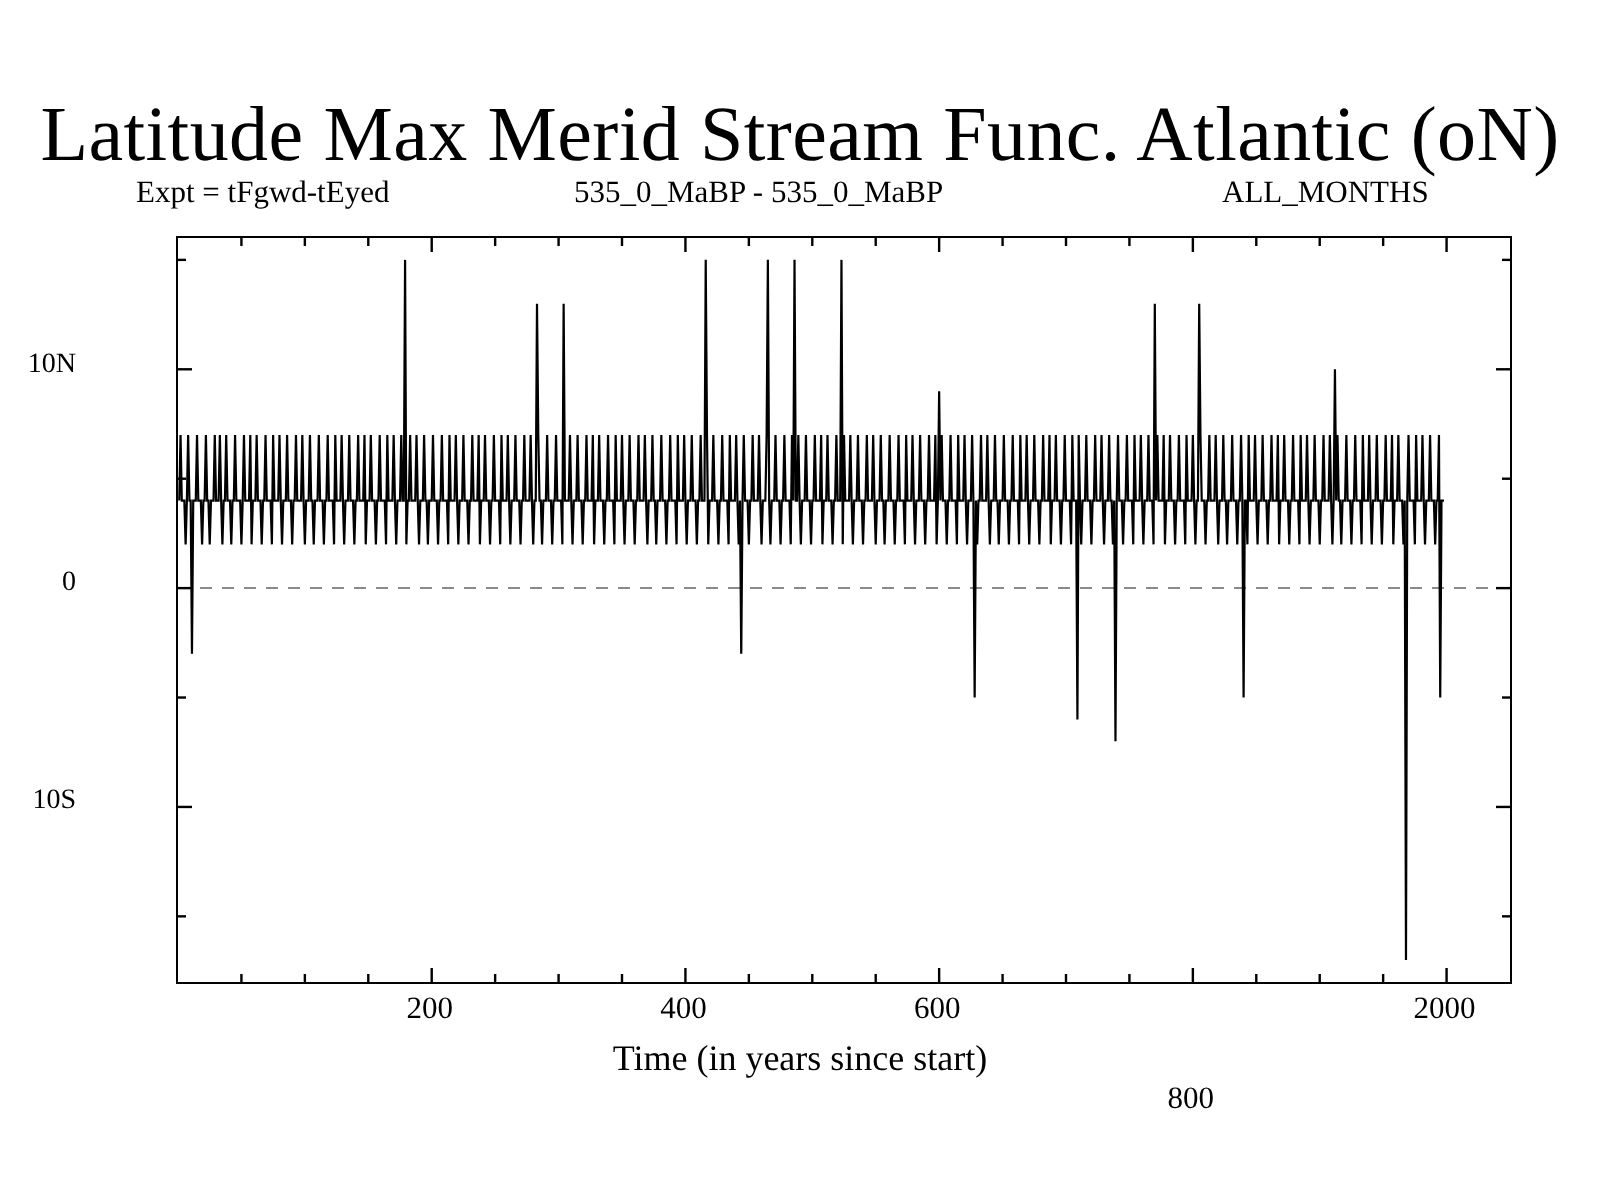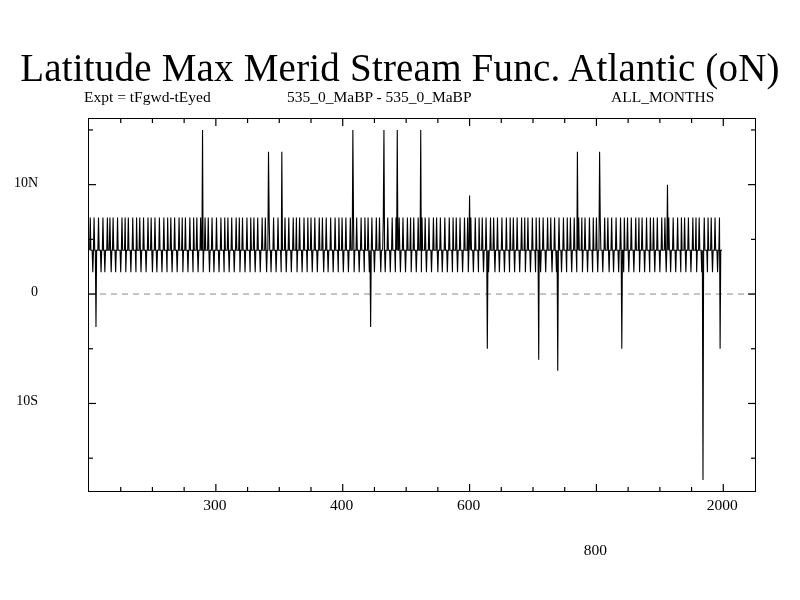--- a/index.html
+++ b/index.html
@@ -30,21 +30,21 @@
     letter-spacing: 0.2px;
     white-space: nowrap;
   }
   .subheader {
     position: absolute;
     top: 88px;
     font-family: "Liberation Serif", serif;
     font-size: 15.5px;
     white-space: nowrap;
   }
-  #sub-left  { left: 84px; }
+  #sub-left  { left: 68px; }
   #sub-mid   { left: 287px; }
   #sub-right { left: 611px; text-align: right; }
 
   #plot-area {
     position: absolute;
     left: 88px;
     top: 118px;
     width: 668px;
     height: 374px;
     border: 1.4px solid #000;
@@ -156,20 +156,21 @@
           <line x1="0" y1="10.941176470588232" x2="4" y2="10.941176470588232" stroke="#000" stroke-width="1.2"></line>
           <line x1="666" y1="10.941176470588232" x2="662" y2="10.941176470588232" stroke="#000" stroke-width="1.2"></line>
         </g>
     </svg>
   </div>
 
   <div class="ytick-label" id="ytick-0" style="top: 174.647px;">10N</div>
   <div class="ytick-label" id="ytick-1" style="top: 284.059px;">0</div>
   <div class="ytick-label" id="ytick-2" style="top: 393.471px;">10S</div>
 
-  <div class="xtick-label" id="xtick-0" style="left: 214.857px;">300</div>
+  <div class="xtick-label" id="xtick-0" style="left: 214.857px;">200</div>
   <div class="xtick-label" id="xtick-1" style="left: 341.714px;">400</div>
   <div class="xtick-label" id="xtick-2" style="left: 468.571px;">600</div>
   <div class="xtick-label" id="xtick-3" style="left: 595.429px; margin-top: 45px;">800</div>
   <div class="xtick-label" id="xtick-4" style="left: 722.286px;">2000</div>
 
+  <div id="xaxis-title">Time (in years since start)</div>
 
 </div>
 
 </body></html>

